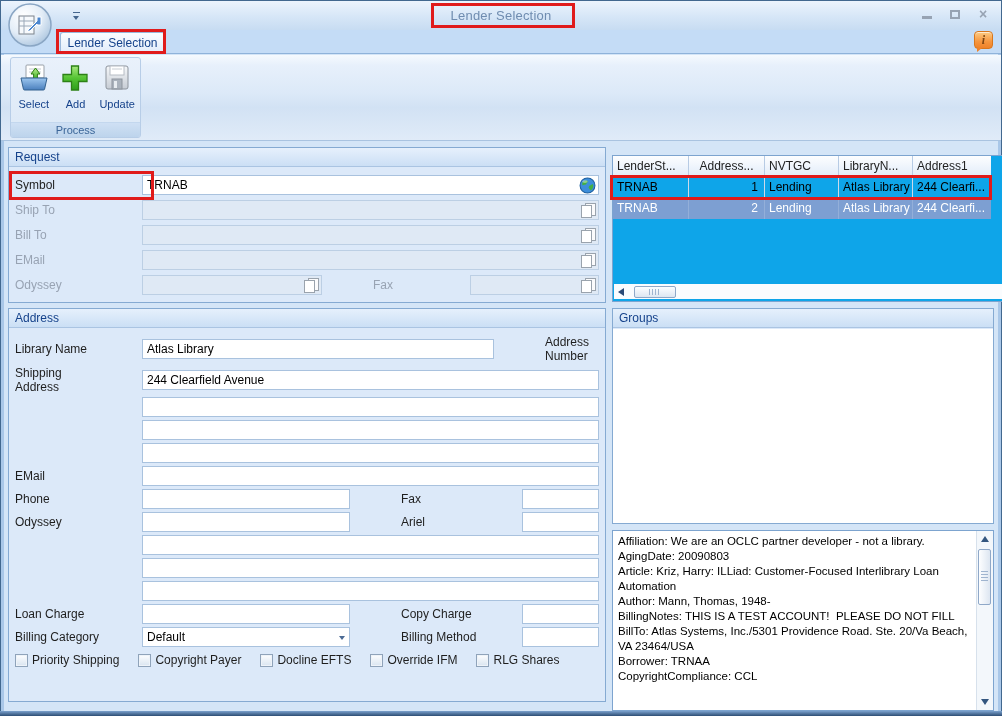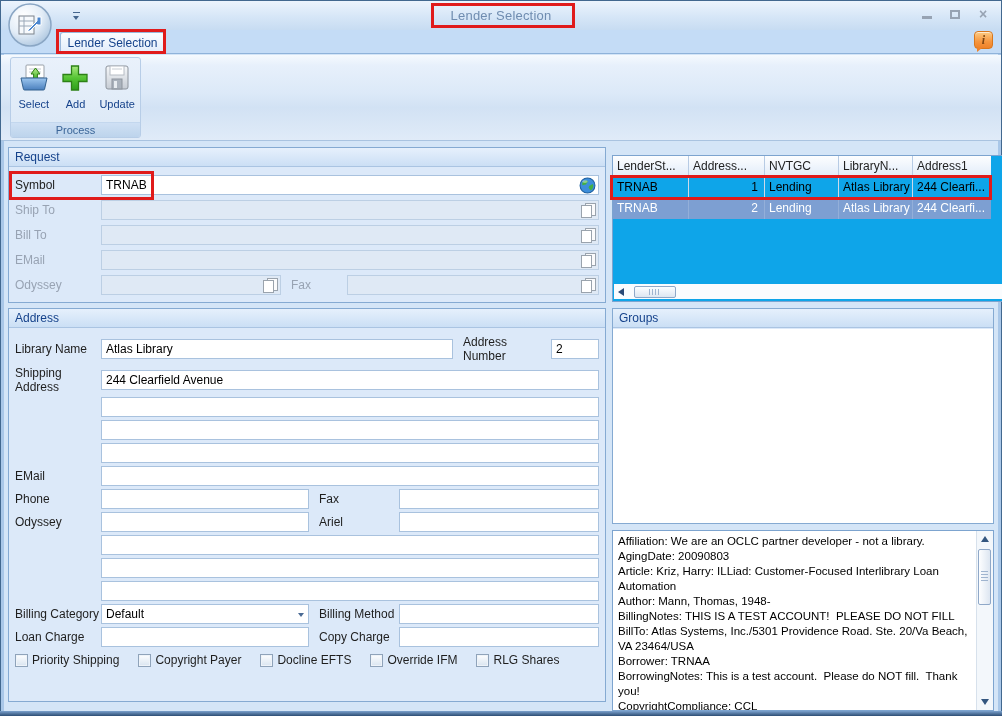--- a/index.html
+++ b/index.html
@@ -48,21 +48,21 @@
   .rgroup-label{position:absolute;left:0;right:0;bottom:0;height:15px;
     background:linear-gradient(#cfe0f4,#bdd4ec);border-top:1px solid #c3d7ee;
     font-size:11px;color:#3a6598;text-align:center;line-height:14px;}
   
   .panel{position:absolute;border:1px solid #85aad2;background:#dce9f9;}
   .panel-h{height:19px;background:linear-gradient(#e6f0fc,#cbdff5);
     border-bottom:1px solid #aac4e2;font-size:12px;color:#15428b;
     padding-left:6px;line-height:18px;}
   .white-body{position:absolute;left:0;right:0;top:20px;bottom:0;background:#fff;}
   
-  .frow{display:flex;align-items:center;margin:0 6px;}
+  .frow{display:flex;align-items:center;margin:0 6px;gap:41px;}
   .flabel{font-size:12px;color:#1e1e1e;flex:0 0 86px;}
   .flabel.dis{color:#98a3b3;}
   .field{position:relative;height:20px;background:#fff;border:1px solid #a9c2de;
     font-size:12px;color:#000;padding:0 4px;line-height:18px;flex:1 1 auto;overflow:hidden;}
   .field.dis{background:#dfe9f5;border-color:#bccfe4;}
   .field.fixed{flex:0 0 auto;}
   .rlabel{font-size:12px;color:#1e1e1e;margin-left:10px;flex:0 0 80px;}
   .rlabel.dis{color:#98a3b3;}
   .copy-ic{position:absolute;right:2px;top:2px;width:15px;height:15px;}
   .copy-ic::before{content:"";position:absolute;right:0;top:0;width:9px;height:11px;
@@ -258,21 +258,21 @@
       <span class="rlabel dis" style="flex:0 0 56px;">Fax</span>
       <div class="field dis">
           <span class="copy-ic"></span>
         </div>
     </div>
   </div>
 
   <div id="grid-panel">
     <div class="g-header">
       <div class="g-hcell" style="width:76px;">LenderSt...</div>
-      <div class="g-hcell" style="width:76px;">Address...</div>
+      <div class="g-hcell" style="width:76px;text-align:center;">Address...</div>
       <div class="g-hcell" style="width:74px;">NVTGC</div>
       <div class="g-hcell" style="width:74px;">LibraryN...</div>
       <div class="g-hcell" style="width:78px;border-right:none;">Address1</div>
     </div>
     <div class="g-row">
       <div class="g-cell" style="width:76px;">TRNAB</div>
       <div class="g-cell num" style="width:76px;">1</div>
       <div class="g-cell" style="width:74px;">Lending</div>
       <div class="g-cell" style="width:74px;">Atlas Library</div>
       <div class="g-cell" style="width:78px;border-right:none;">244 Clearfi...</div>
@@ -339,32 +339,32 @@
       </div>
     <div class="frow" style="margin-top:3px;">
         <span class="flabel"></span>
         <div class="field"></div>
       </div>
     <div class="frow" style="margin-top:3px;">
         <span class="flabel"></span>
         <div class="field"></div>
       </div>
     <div class="frow" style="margin-top:3px;">
+      <span class="flabel">Loan Charge</span>
+      <div class="field fixed" style="width:208px;"></div>
+      <span class="rlabel">Copy Charge</span>
+      <div class="field"></div>
+    </div>
+    <div class="frow" style="margin-top:3px;">
       <span class="flabel">Billing Category</span>
       <div class="field fixed" style="width:208px;">
         <span>Default</span>
         <span class="combo-arrow"></span>
       </div>
       <span class="rlabel">Billing Method</span>
-      <div class="field"></div>
-    </div>
-    <div class="frow" style="margin-top:3px;">
-      <span class="flabel">Loan Charge</span>
-      <div class="field fixed" style="width:208px;"></div>
-      <span class="rlabel">Copy Charge</span>
       <div class="field"></div>
     </div>
     <div class="cbrow">
       <label class="cb">
           <span class="cbbox"></span>
           <span>Priority Shipping</span>
         </label>
       <label class="cb">
           <span class="cbbox"></span>
           <span>Copyright Payer</span>
@@ -391,21 +391,20 @@
 
   <div id="details-panel">
     <div class="d-text">
       <div class="d-line">Affiliation: We are an OCLC partner developer - not a library.</div>
       <div class="d-line">AgingDate: 20090803</div>
       <div class="d-line">Article: Kriz, Harry: ILLiad: Customer-Focused Interlibrary Loan Automation</div>
       <div class="d-line">Author: Mann, Thomas, 1948-</div>
       <div class="d-line">BillingNotes: THIS IS A TEST ACCOUNT!  PLEASE DO NOT FILL</div>
       <div class="d-line">BillTo: Atlas Systems, Inc./5301 Providence Road. Ste. 20/Va Beach, VA 23464/USA</div>
       <div class="d-line">Borrower: TRNAA</div>
-      <div class="d-line">BorrowingNotes: This is a test account.  Please do NOT fill.  Thank you!</div>
       <div class="d-line">CopyrightCompliance: CCL</div>
 
     </div>
     <div class="vscroll">
       <span class="vs-up"></span>
       <span class="vs-thumb">
           <span class="vs-grip"></span>
         </span>
       <span class="vs-down"></span>
     </div>

